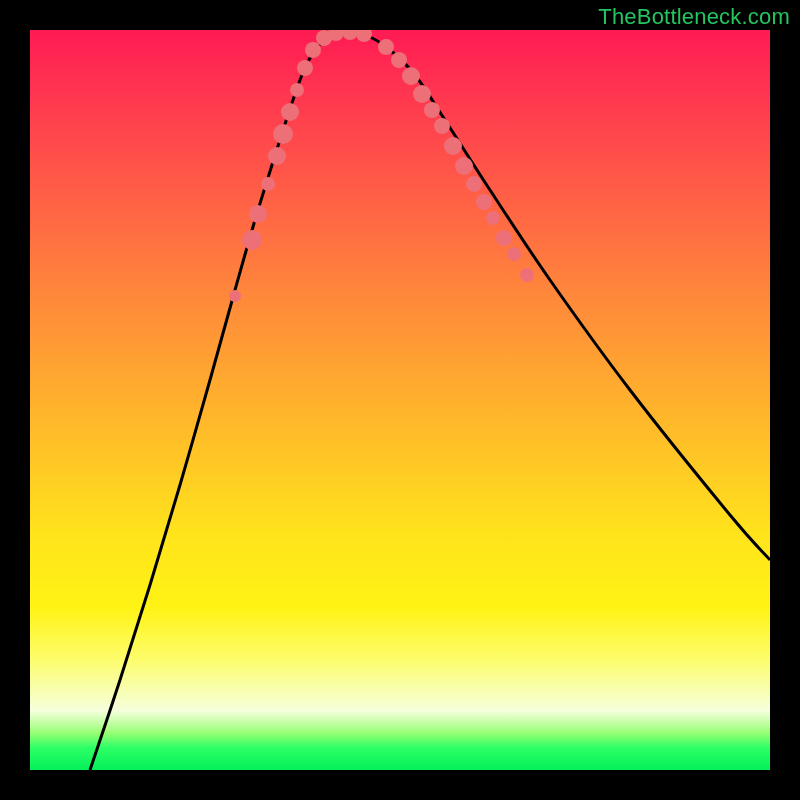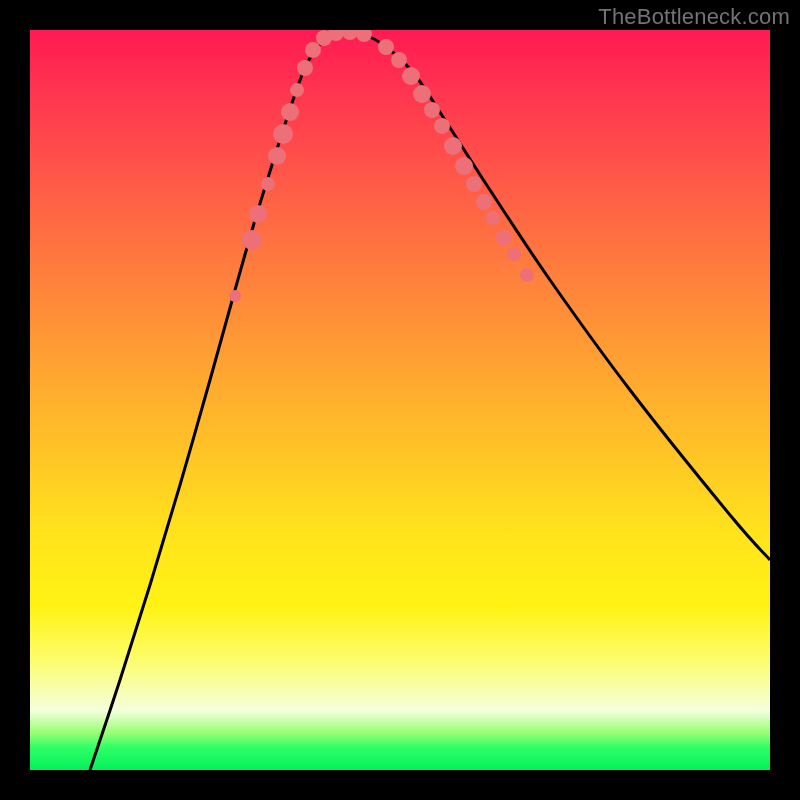--- a/index.html
+++ b/index.html
@@ -16,21 +16,21 @@
     width: 800px;
     height: 800px;
     background: #000;
   }
   .watermark {
     position: absolute;
     top: 4px;
     right: 10px;
     font-size: 22px;
     font-weight: 500;
-    color: #737373;
+    color: #22c55e;
     letter-spacing: 0.2px;
     z-index: 20;
   }
   .plot {
     position: absolute;
     left: 30px;
     top: 30px;
     width: 740px;
     height: 740px;
     overflow: hidden;

